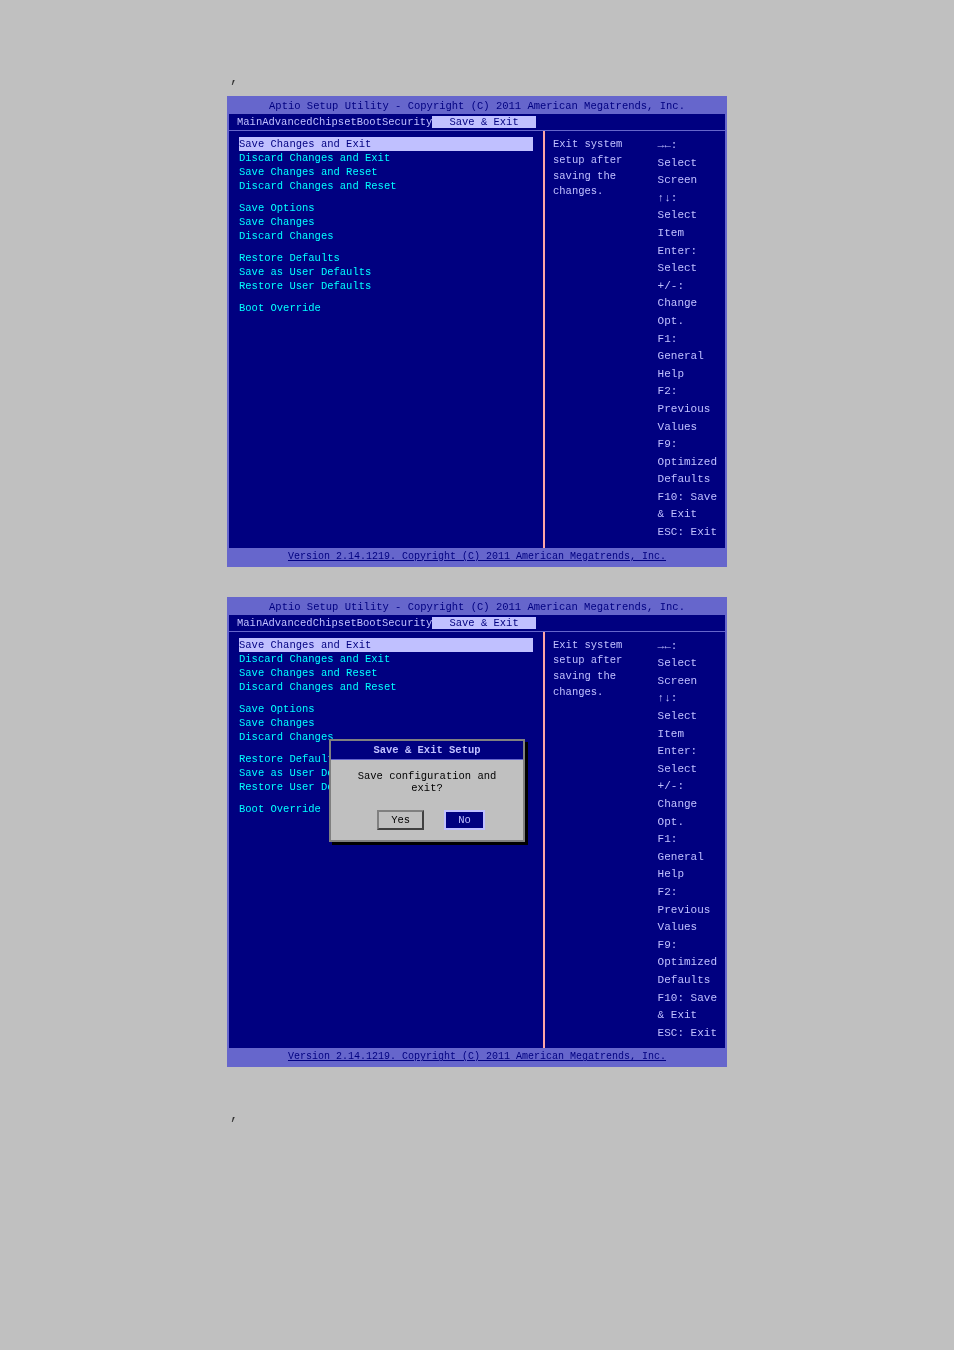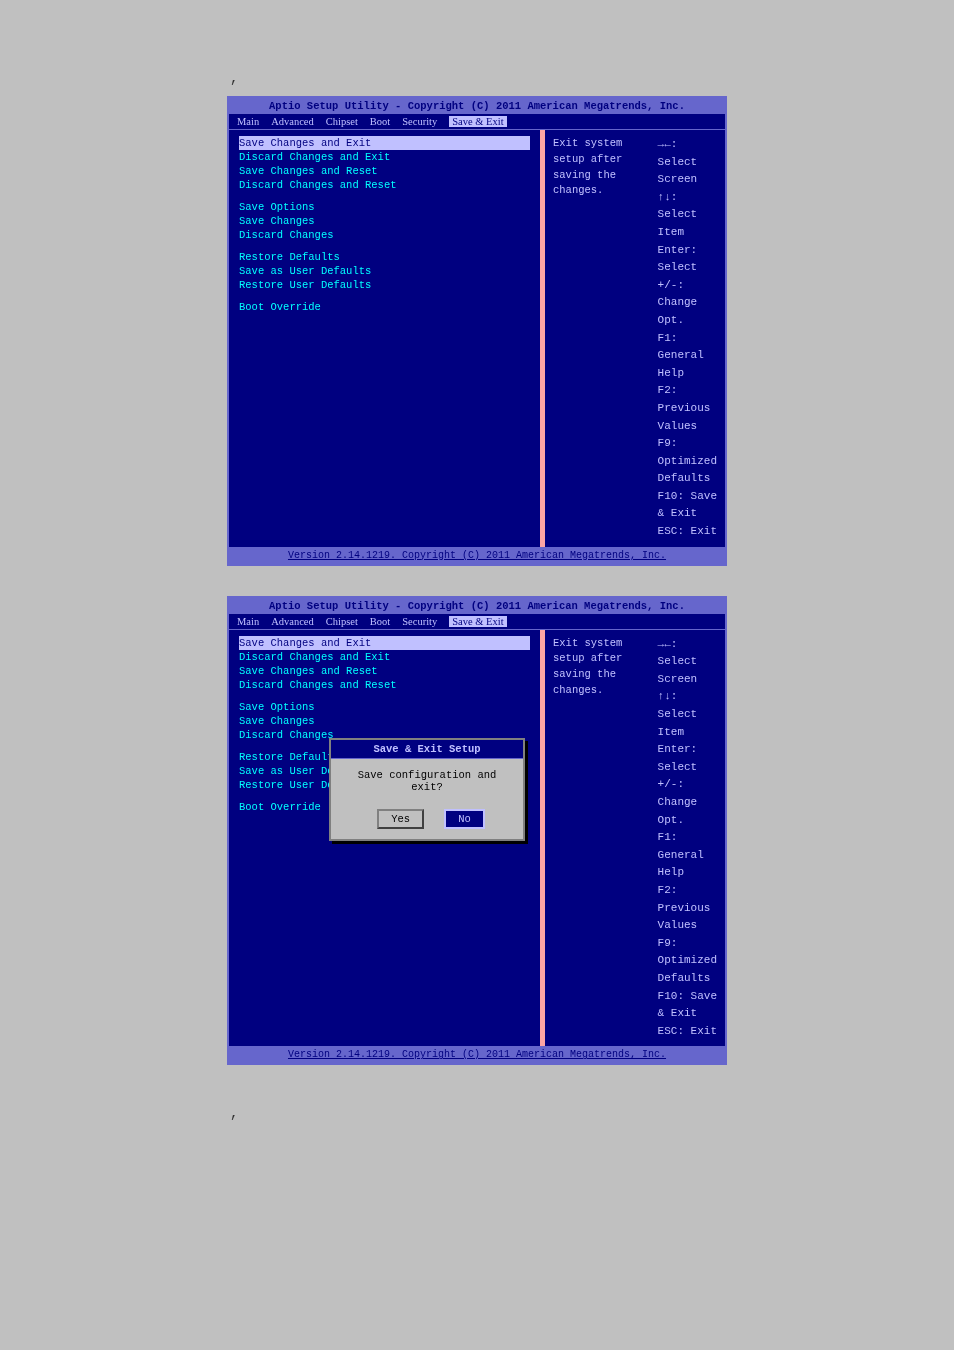--- a/index.html
+++ b/index.html
@@ -49,54 +49,52 @@
       margin-bottom: 30px;
       position: relative;
     }
 
     .bios-titlebar {
       background: #6666cc;
       color: #000080;
       text-align: center;
       padding: 2px 0;
       font-size: 10.5px;
-      font-weight: bold;
+      font-weight: normal;
     }
 
     .bios-menubar {
       background: #000080;
       color: #c0c0ff;
       padding: 2px 8px;
       display: flex;
-      gap: 12px;
       font-size: 10.5px;
       border-bottom: 1px solid #6666cc;
-      font-family: Liberation Serif, serif;
     }
 
     .bios-menubar span {
       cursor: pointer;
       color: #c0c0ff;
     }
 
     .bios-menubar span.active {
       background: #c0c0ff;
       color: #000080;
-      padding: 0 3px;
+      padding: 0 17px;
     }
 
     .bios-content {
       display: flex;
       min-height: 280px;
     }
 
     .bios-left {
       flex: 1;
       padding: 6px 10px;
-      border-right: 5px solid #fca5a5;
+      border-right: 2px solid #fca5a5;
     }
 
     .bios-right {
       width: 180px;
       padding: 6px 8px;
       display: flex;
       flex-direction: row;
       justify-content: space-between;
     }
 

